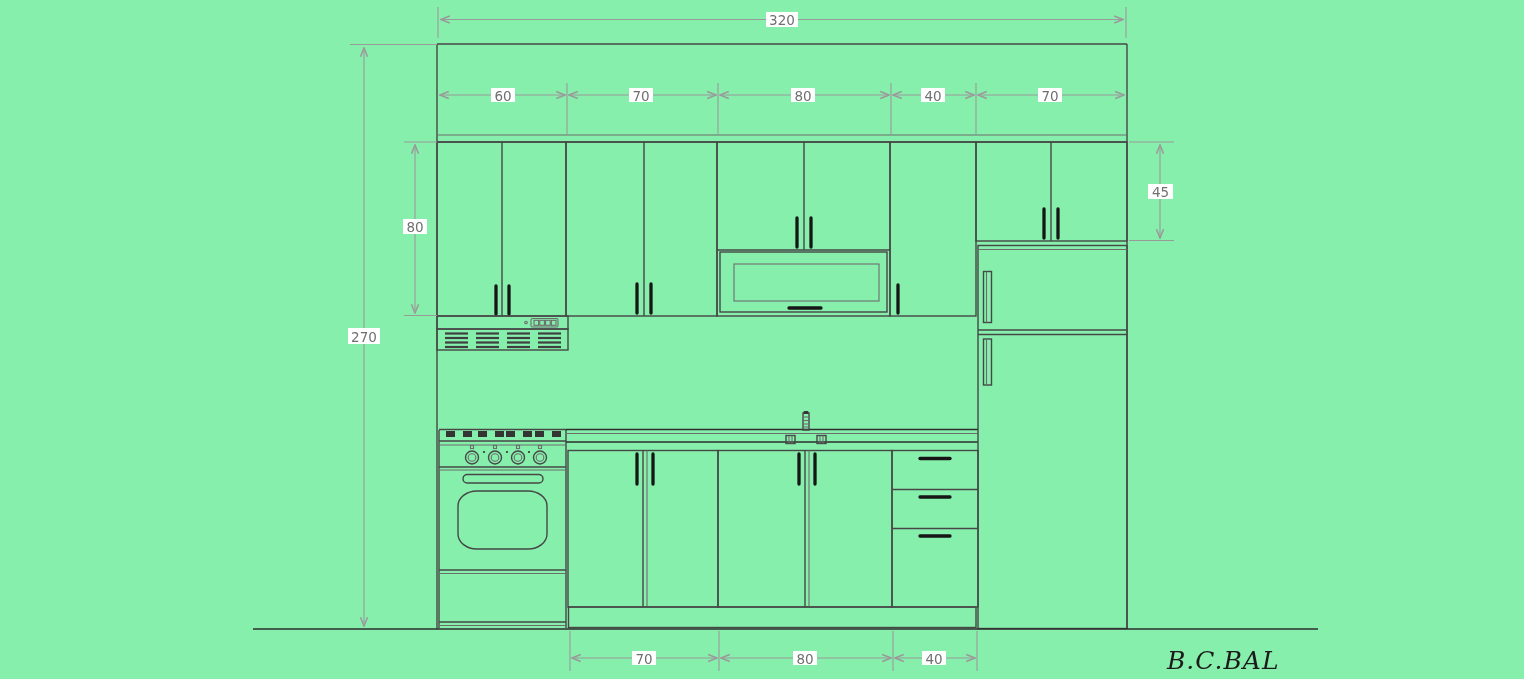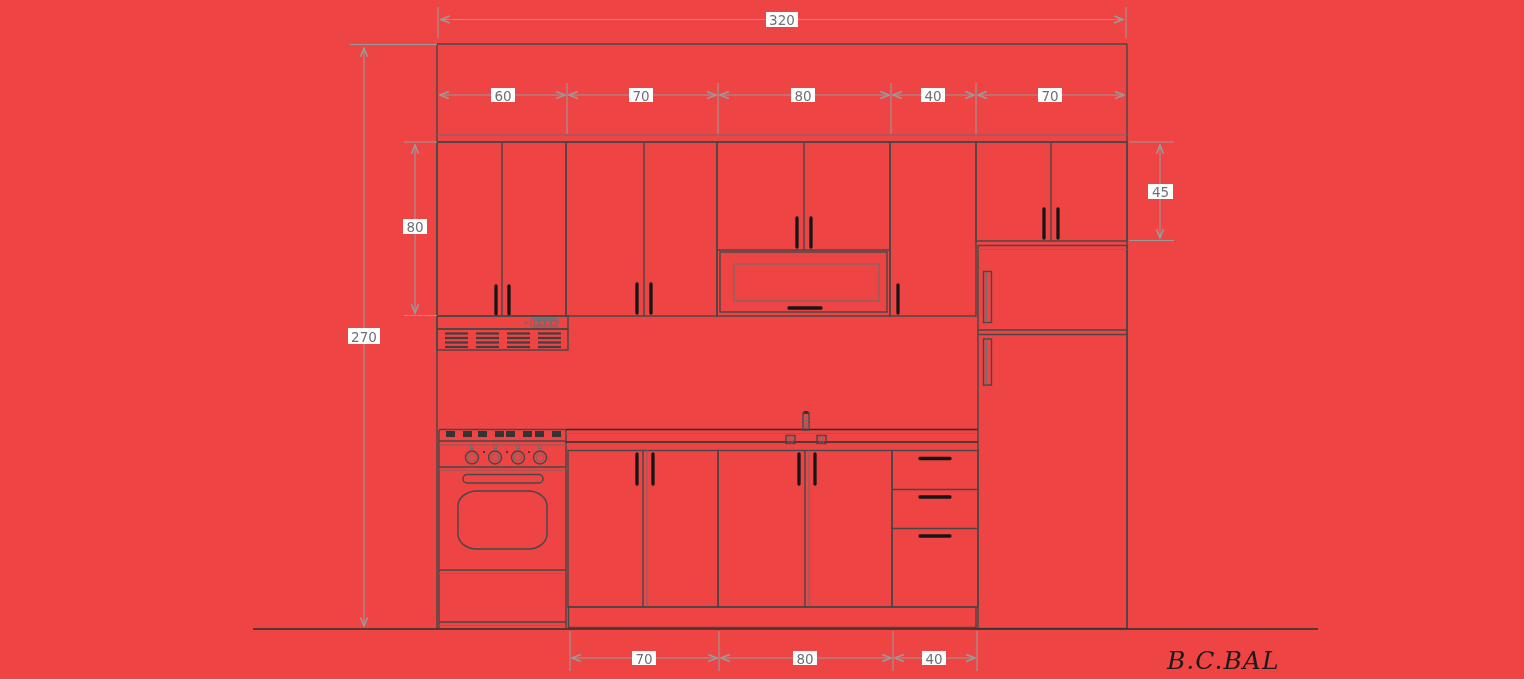--- a/index.html
+++ b/index.html
@@ -1,16 +1,16 @@
 <!DOCTYPE html>
 <html><head>
 <meta charset="utf-8">
 <style>
   html,body{margin:0;padding:0;background:#ffffff;}
-  .stage{position:relative;width:1524px;height:679px;background:#ef4444;overflow:hidden;
+  .stage{position:relative;width:1524px;height:679px;background:#86efac;overflow:hidden;
          font-family:"DejaVu Sans",sans-serif;}
   svg{position:absolute;left:0;top:0;}
   .ln  {stroke:#474747;stroke-width:1.4;fill:none;}
   .ln2 {stroke:#6d6d6d;stroke-width:1.1;fill:none;}
   .thick{stroke:#2e2e2e;stroke-width:1.7;fill:none;}
   .handle{stroke:#161616;stroke-width:3.3;stroke-linecap:round;fill:none;}
   .dark{fill:#343434;stroke:none;}
   .dim {stroke:#9a9a9a;stroke-width:1.1;fill:none;}
   .dimtxt{font:13.5px "DejaVu Sans",sans-serif;fill:#6f6f6f;text-anchor:middle;dominant-baseline:central;}
   .bg{fill:#ffffff;stroke:none;}

